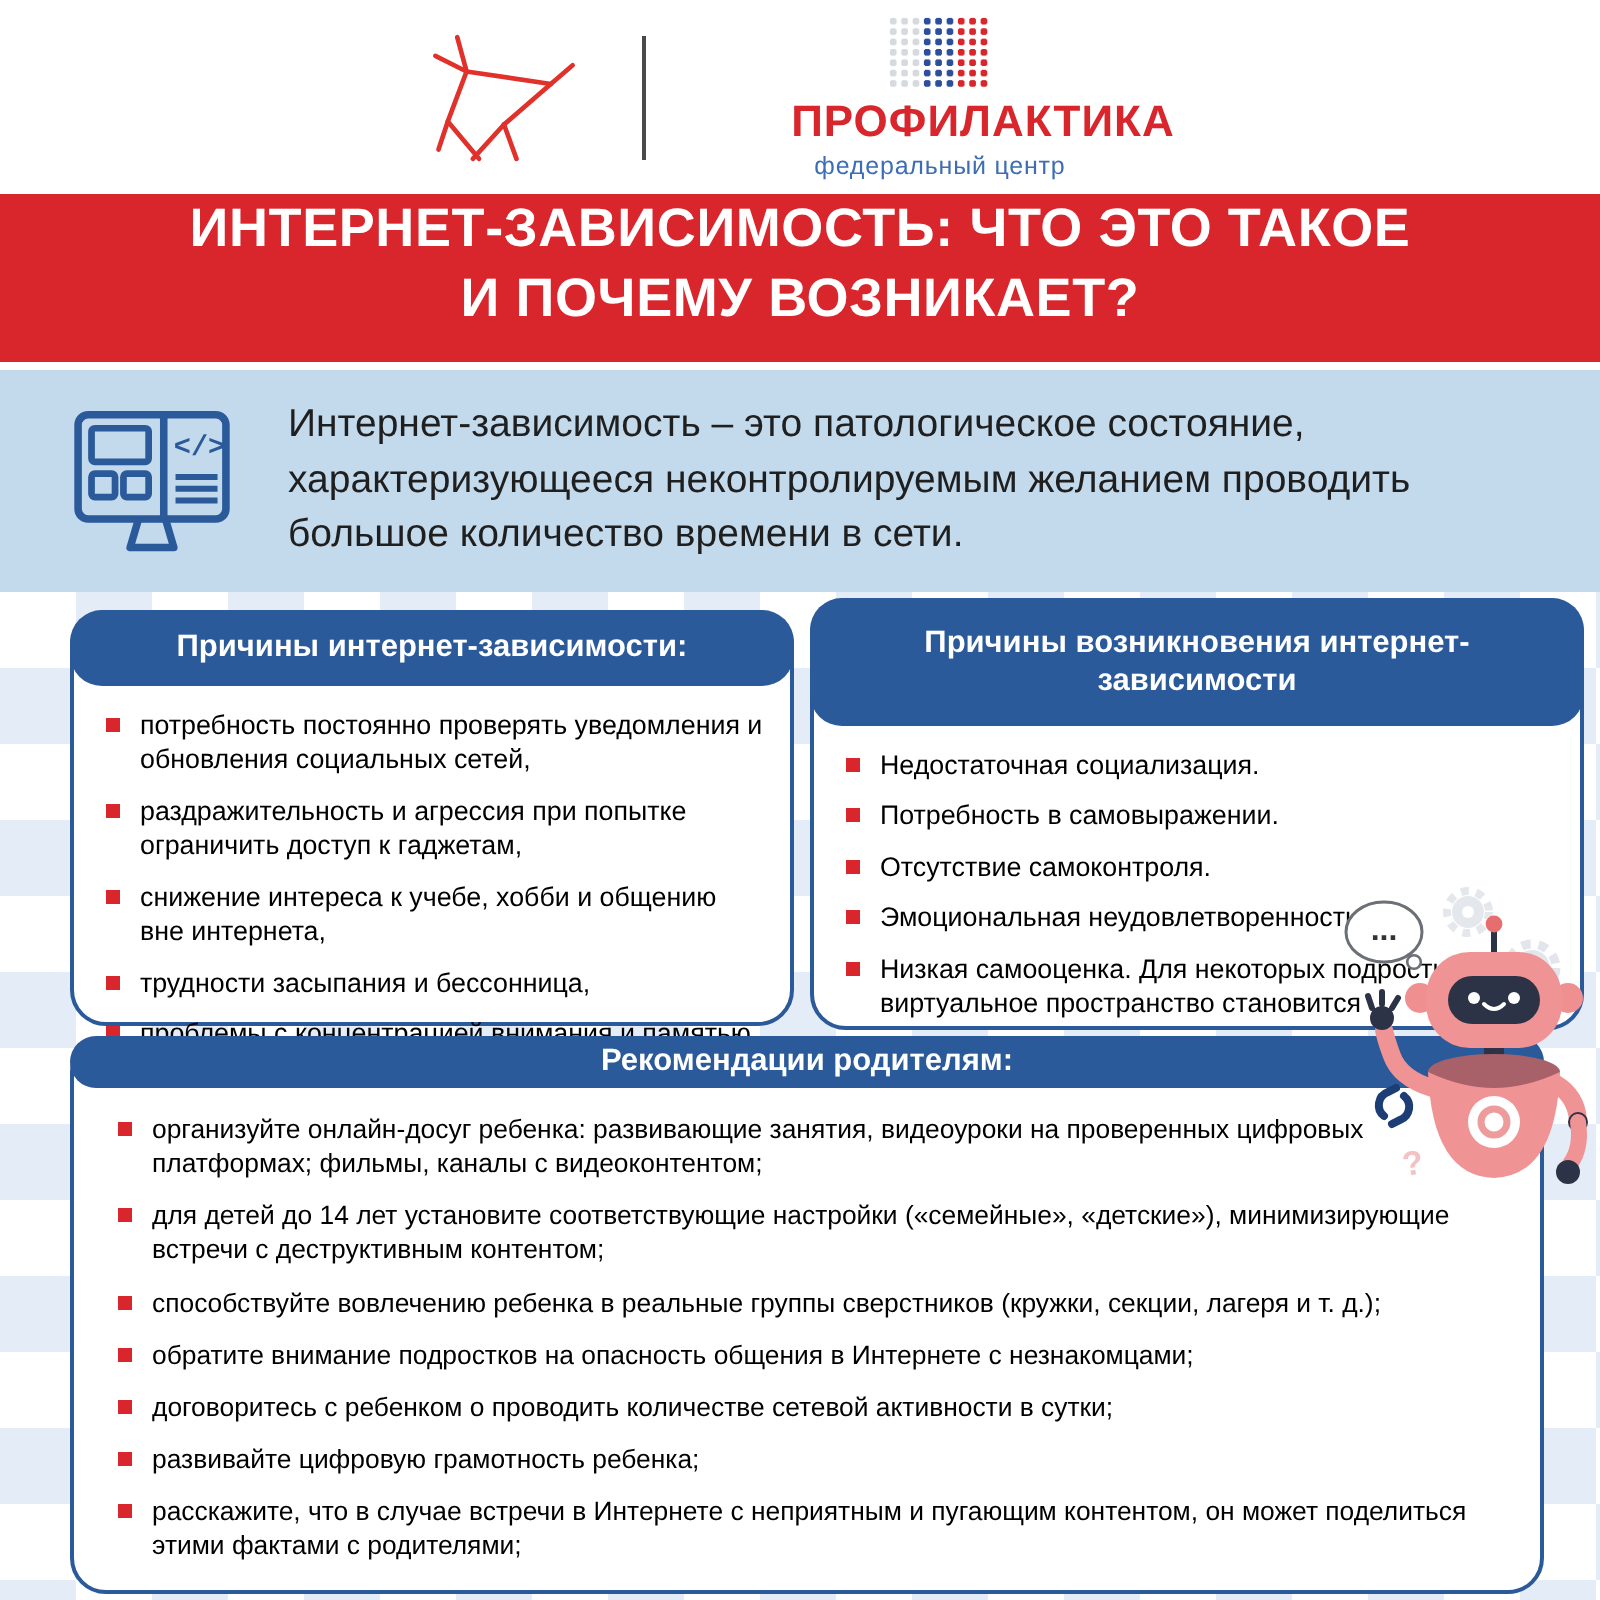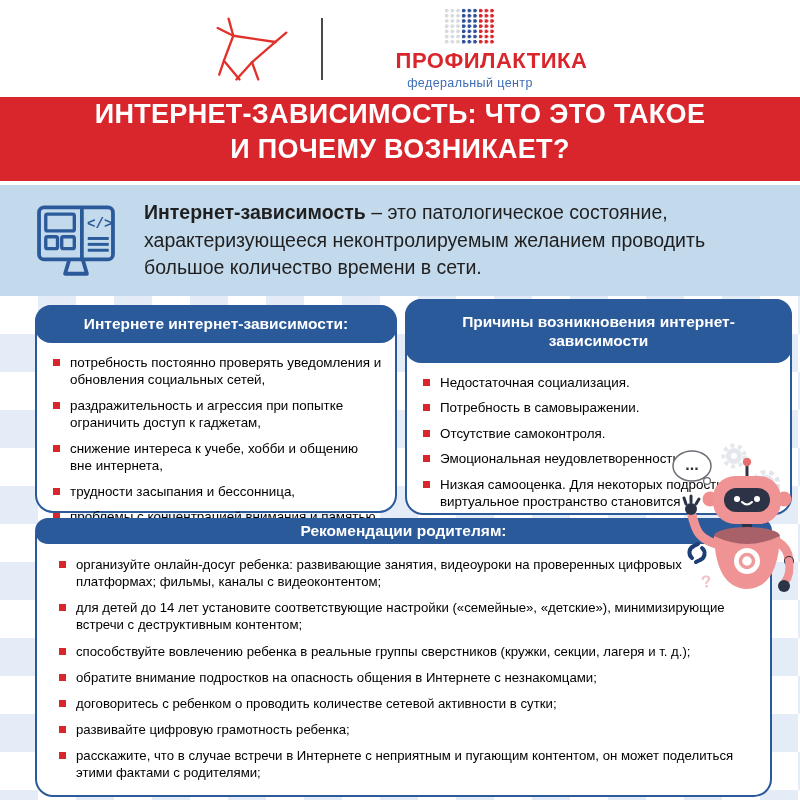--- a/index.html
+++ b/index.html
@@ -23,21 +23,21 @@
   
   .red-banner{position:absolute;top:97px;left:0;width:100%;height:84px;background:#d9262c;
     color:#fff;display:flex;flex-direction:column;align-items:center;justify-content:flex-start;
     font-weight:800;font-size:27px;line-height:1.28;letter-spacing:.3px;text-align:center;}
 
   
   .blue-band{position:absolute;top:185px;left:0;width:100%;height:111px;background:#c3d9ec;
     display:flex;align-items:center;gap:26px;padding:0 46px 0 34px;box-sizing:border-box;}
   .monitor-icon{flex:0 0 auto;width:84px;height:80px;}
   .def-text{font-size:19.5px;color:#1f1f1f;line-height:1.42;}
-  .def-term{font-weight:700;}
+  .def-term{font-weight:400;}
 
   
   .checker{position:absolute;top:296px;left:0;width:800px;height:504px;
     background:conic-gradient(#e3ecf7 0 90deg,#ffffff 90deg 180deg,#e3ecf7 180deg 270deg,#ffffff 270deg 360deg);
     background-size:76px 76px;}
 
   
   .card{position:absolute;background:#fff;border:2px solid #2b5a9b;border-radius:18px;
     box-sizing:border-box;z-index:1;}
   .card-header{background:#2b5a9b;color:#fff;font-weight:700;text-align:center;
@@ -106,21 +106,21 @@
         <path d="M64 50 H89" stroke-width="3.5"></path>
         <path d="M64 57 H89" stroke-width="3.5"></path>
       <path d="M42 68 L37 85 L63 85 L58 68"></path>
     </svg>
     <p class="def-text"><span class="def-term">Интернет-зависимость</span><span> – это патологическое состояние, характеризующееся неконтролируемым желанием проводить большое количество времени в сети.</span></p>
   </div>
 
   <div class="checker"></div>
 
   <section class="card signs-card">
-    <div class="card-header">Интернете интернет-зависимости:</div>
+    <div class="card-header">Причины интернет-зависимости:</div>
     <ul class="bullet-list">
 
         <li>
           <span class="bullet"></span>
           <span>потребность постоянно проверять уведомления и обновления социальных сетей,</span>
         </li>
 
         <li>
           <span class="bullet"></span>
           <span>раздражительность и агрессия при попытке ограничить доступ к гаджетам,</span>

